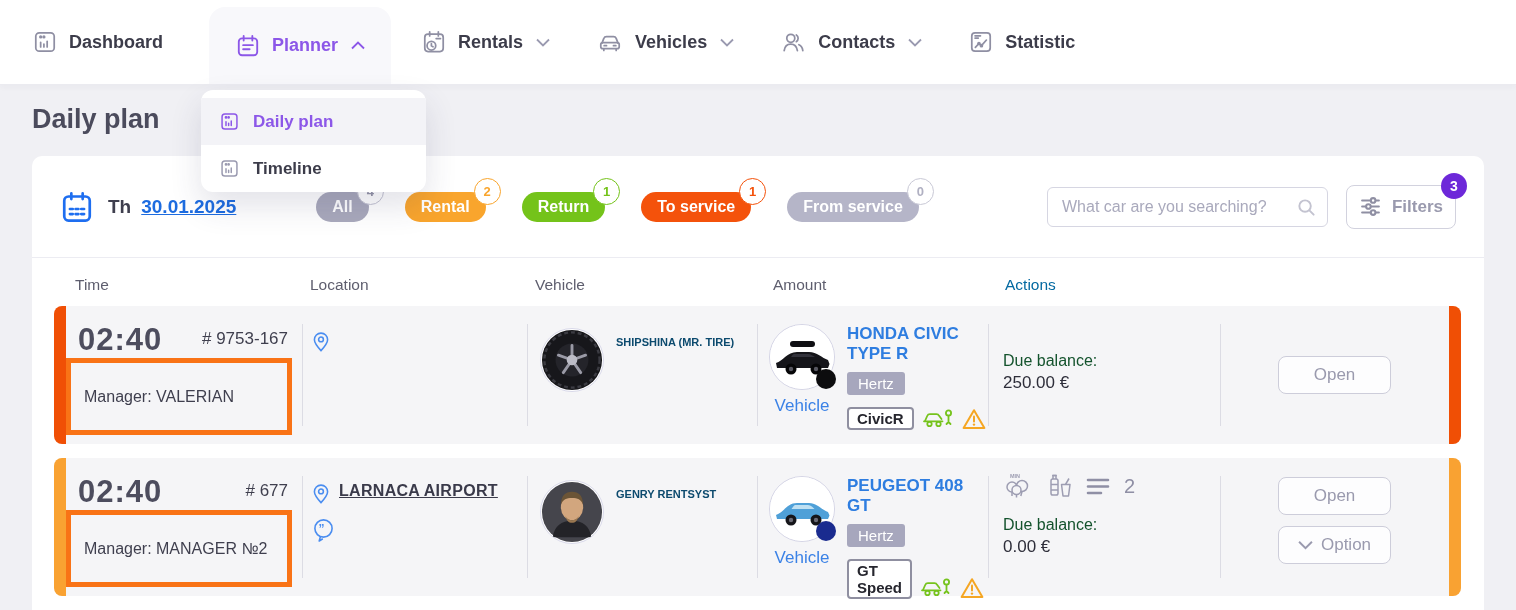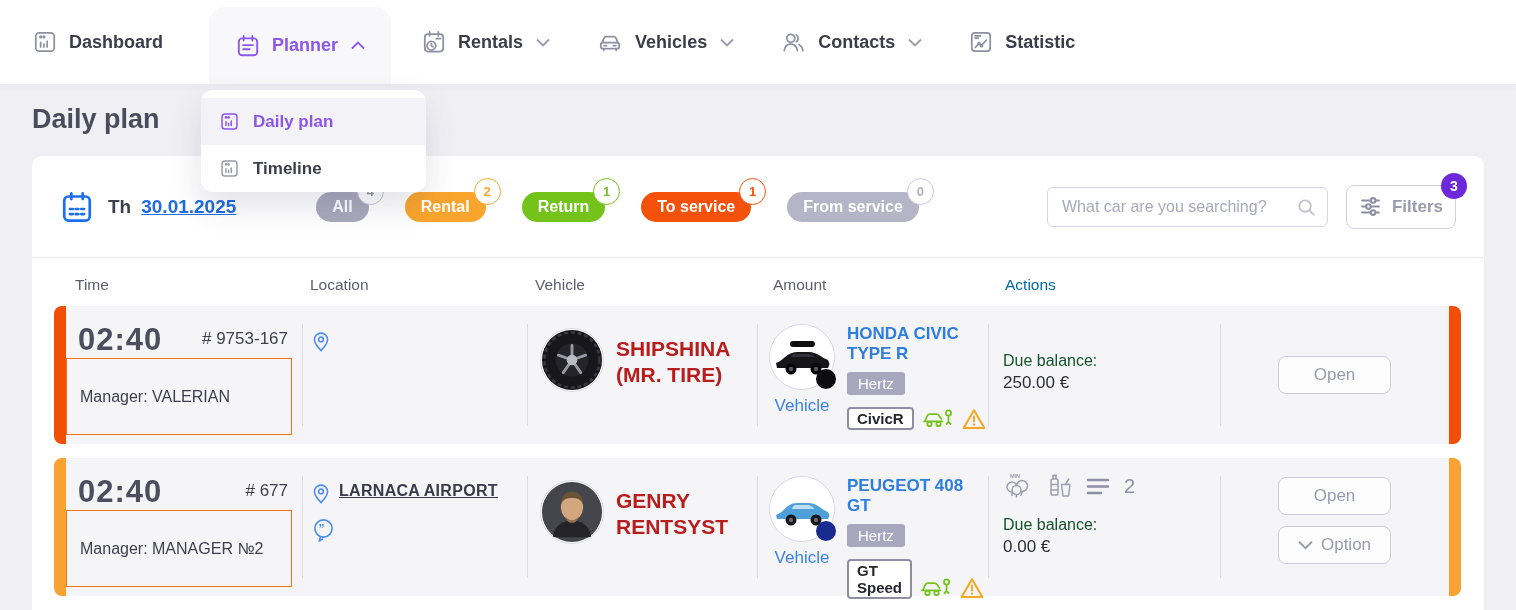--- a/index.html
+++ b/index.html
@@ -87,31 +87,31 @@
   .cell--div::before { content:""; position:absolute; left:0; top:18px; bottom:18px; width:1px; background:#dcdce4; }
   .c-time{width:236px; padding:16px 14px 0 12px; display:flex; justify-content:space-between;}
   .c-loc{width:225px; padding:22px 10px 0 8px;}
   .c-cust{width:230px; padding:22px 8px 0 13px; display:flex; gap:12px;}
   .c-veh{width:231px; padding:18px 4px 0 12px; display:flex; gap:12px;}
   .c-amt{width:232px; padding:14px 8px 0 15px;}
   .c-act{width:229px; display:flex; flex-direction:column; align-items:center; gap:11px;}
 
   .time-big { font-size:31px; font-weight:700; color:#4d4d5e; letter-spacing:1px; }
   .ref-num { font-size:17px; color:#3f3f4e; margin-top:7px; }
-  .mgr-box { position:absolute; left:0; top:52px; width:226px; height:77px; border:1px solid #f97316;
+  .mgr-box { position:absolute; left:0; top:52px; width:226px; height:77px; border:5px solid #f97316;
              display:flex; align-items:center; padding-left:13px; font-size:16px; color:#3f3f4e; }
 
   .loc-line { display:flex; align-items:flex-start; gap:7px; }
   .loc-name { font-size:16px; font-weight:700; color:#3a3a4a; text-decoration:underline;
               letter-spacing:.3px; cursor:pointer; padding-top:2px; }
   .comment-ic { display:inline-flex; margin-top:12px; margin-left:2px; cursor:pointer; }
 
   .avatar { width:64px; height:64px; border-radius:50%; border:1px solid #d9d9ea; overflow:hidden;
             flex-shrink:0; background:#fff; }
-  .cust-name { margin-top:8px; color:#b91c1c; font-weight:700; font-size:21px; line-height:1.25;
+  .cust-name { margin-top:8px; color:#0c4a6e; font-weight:700; font-size:11px; line-height:1.25;
                cursor:pointer; }
 
   .veh-left { width:66px; flex-shrink:0; text-align:center; }
   .veh-circle { position:relative; width:66px; height:66px; }
   .veh-img { width:66px; height:66px; border-radius:50%; border:1px solid #d5d5e6; overflow:hidden; background:#fff; }
   .veh-dot { position:absolute; right:-1px; bottom:1px; width:20px; height:20px; border-radius:50%; }
   .veh-link { display:inline-block; margin-top:6px; color:#3b82e6; font-size:17px; cursor:pointer; }
   .veh-name { color:#2e7de0; font-weight:700; font-size:17px; line-height:1.2; cursor:pointer; }
   .brand-badge { display:inline-block; margin-top:7px; background:#a7a7bd; color:#fff; font-size:15px;
                  padding:3px 11px; border-radius:3px; }

